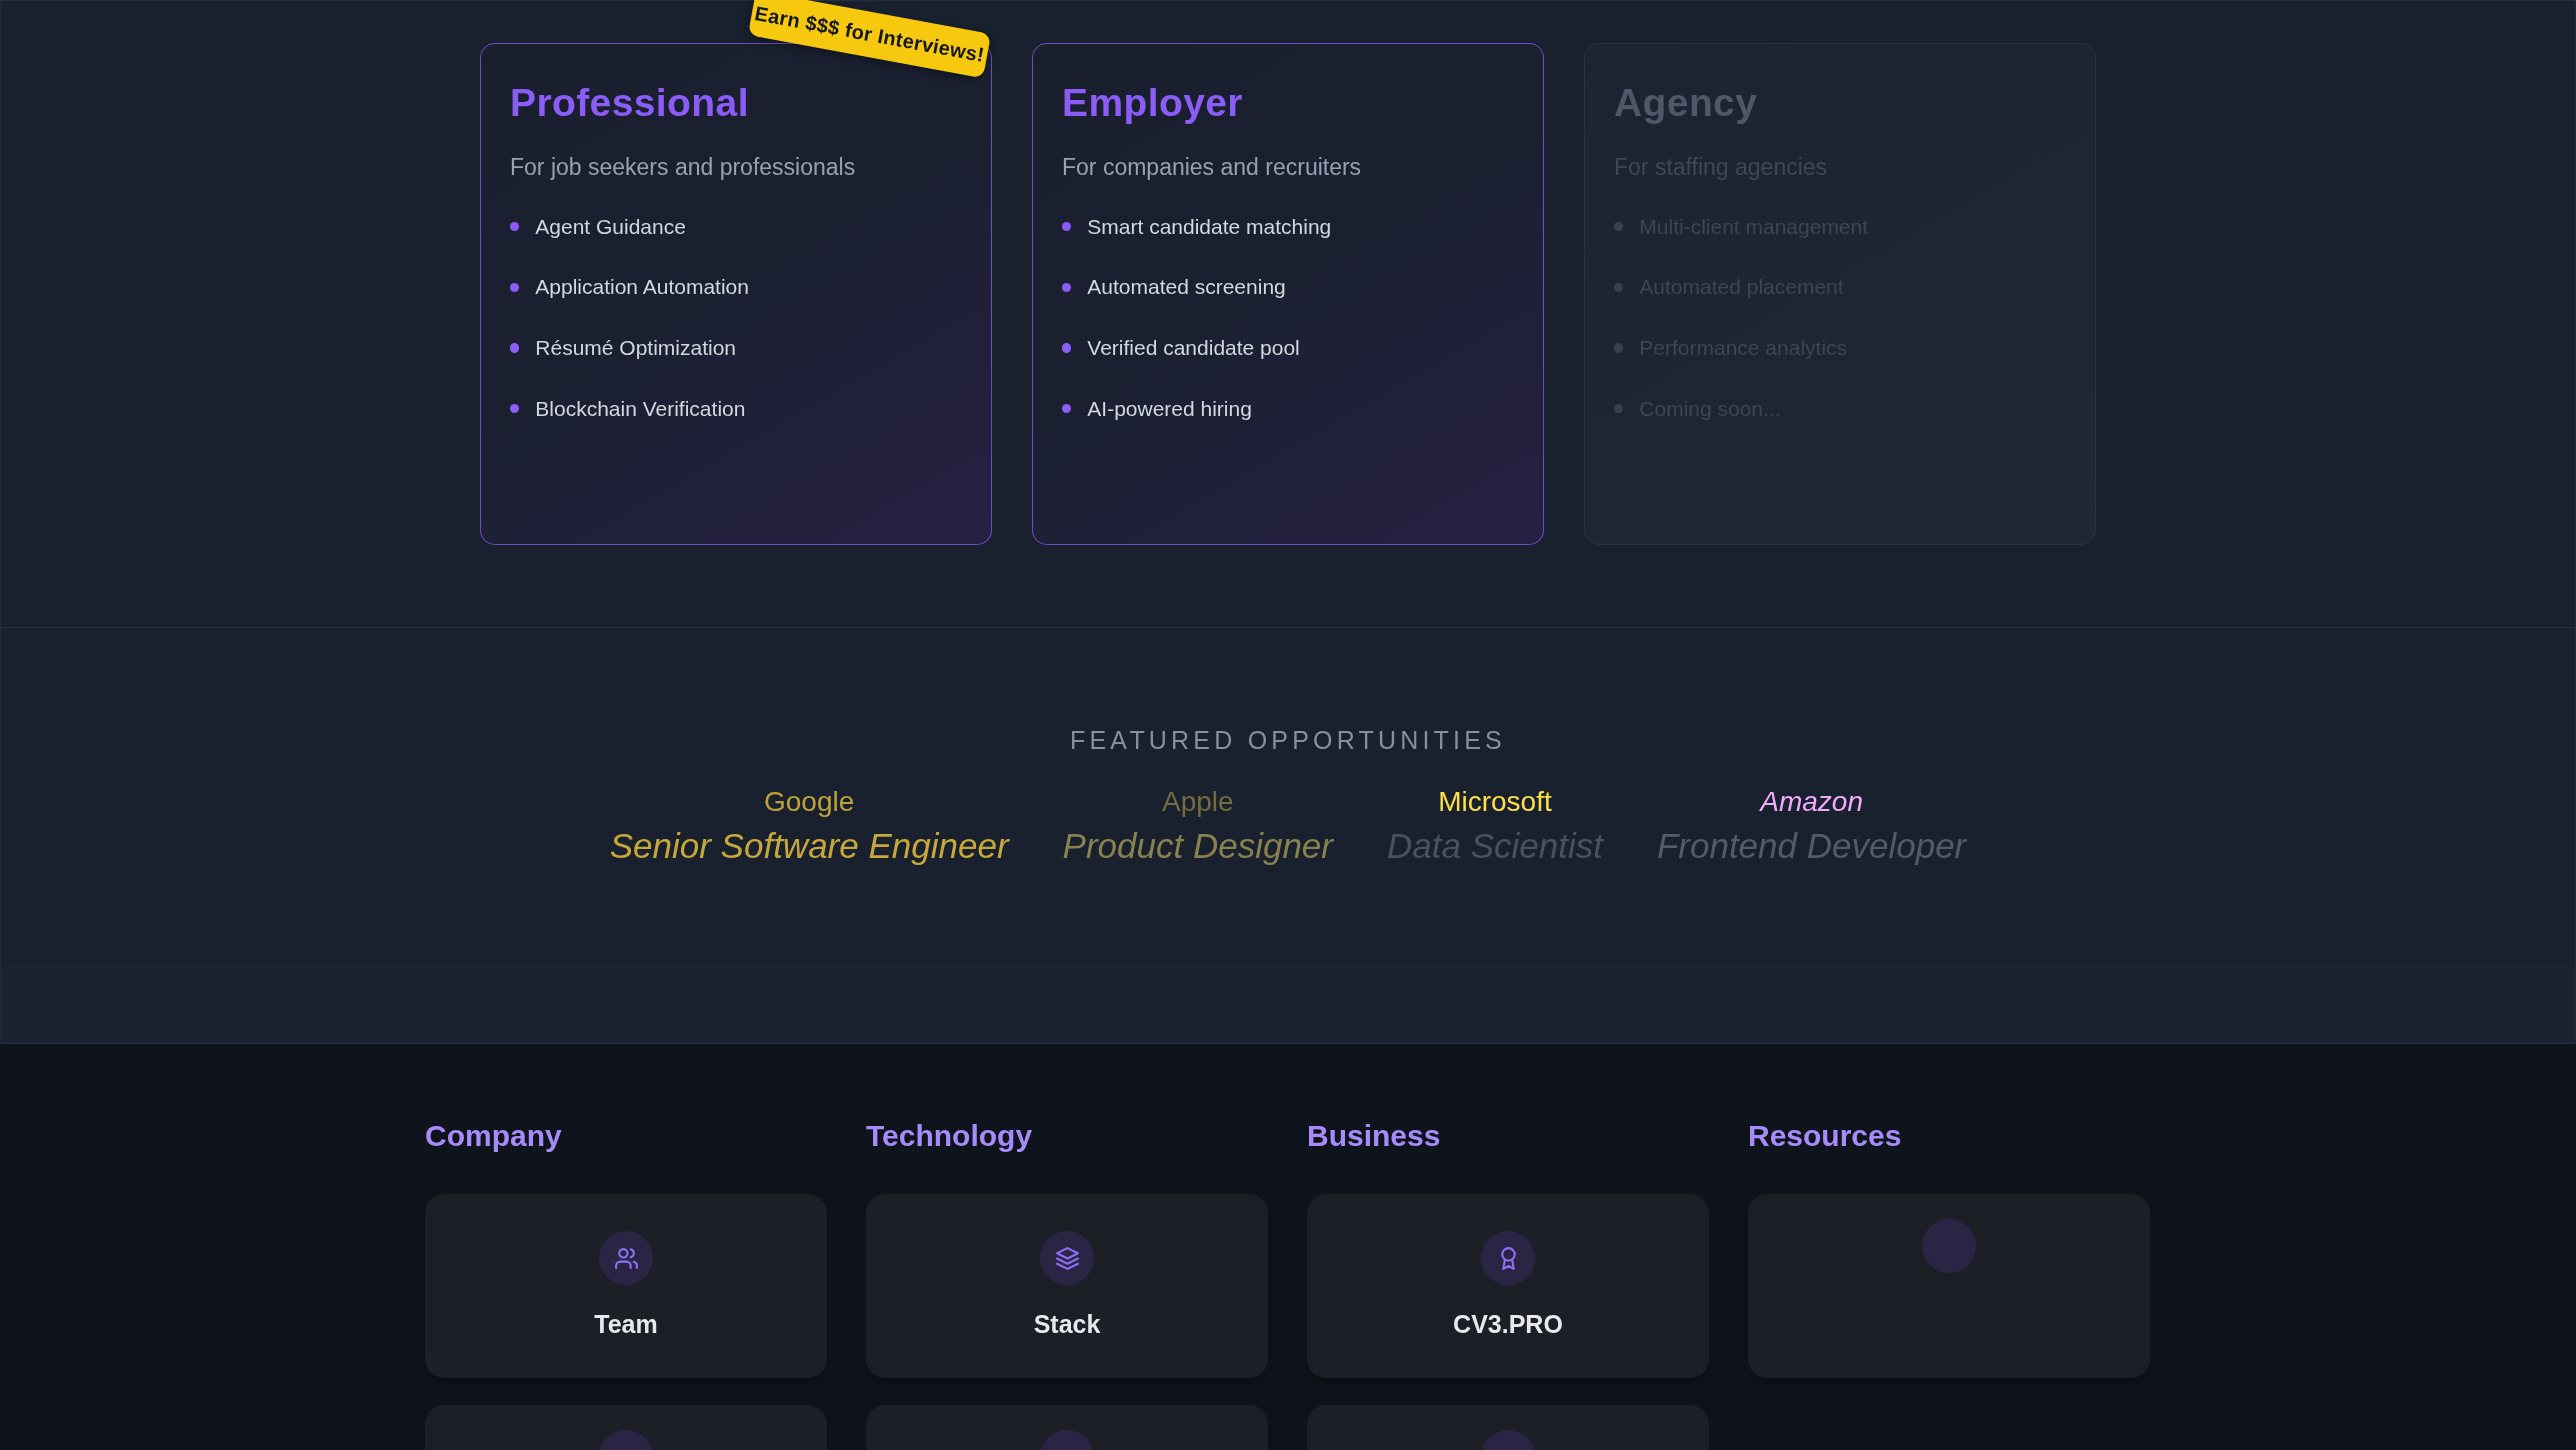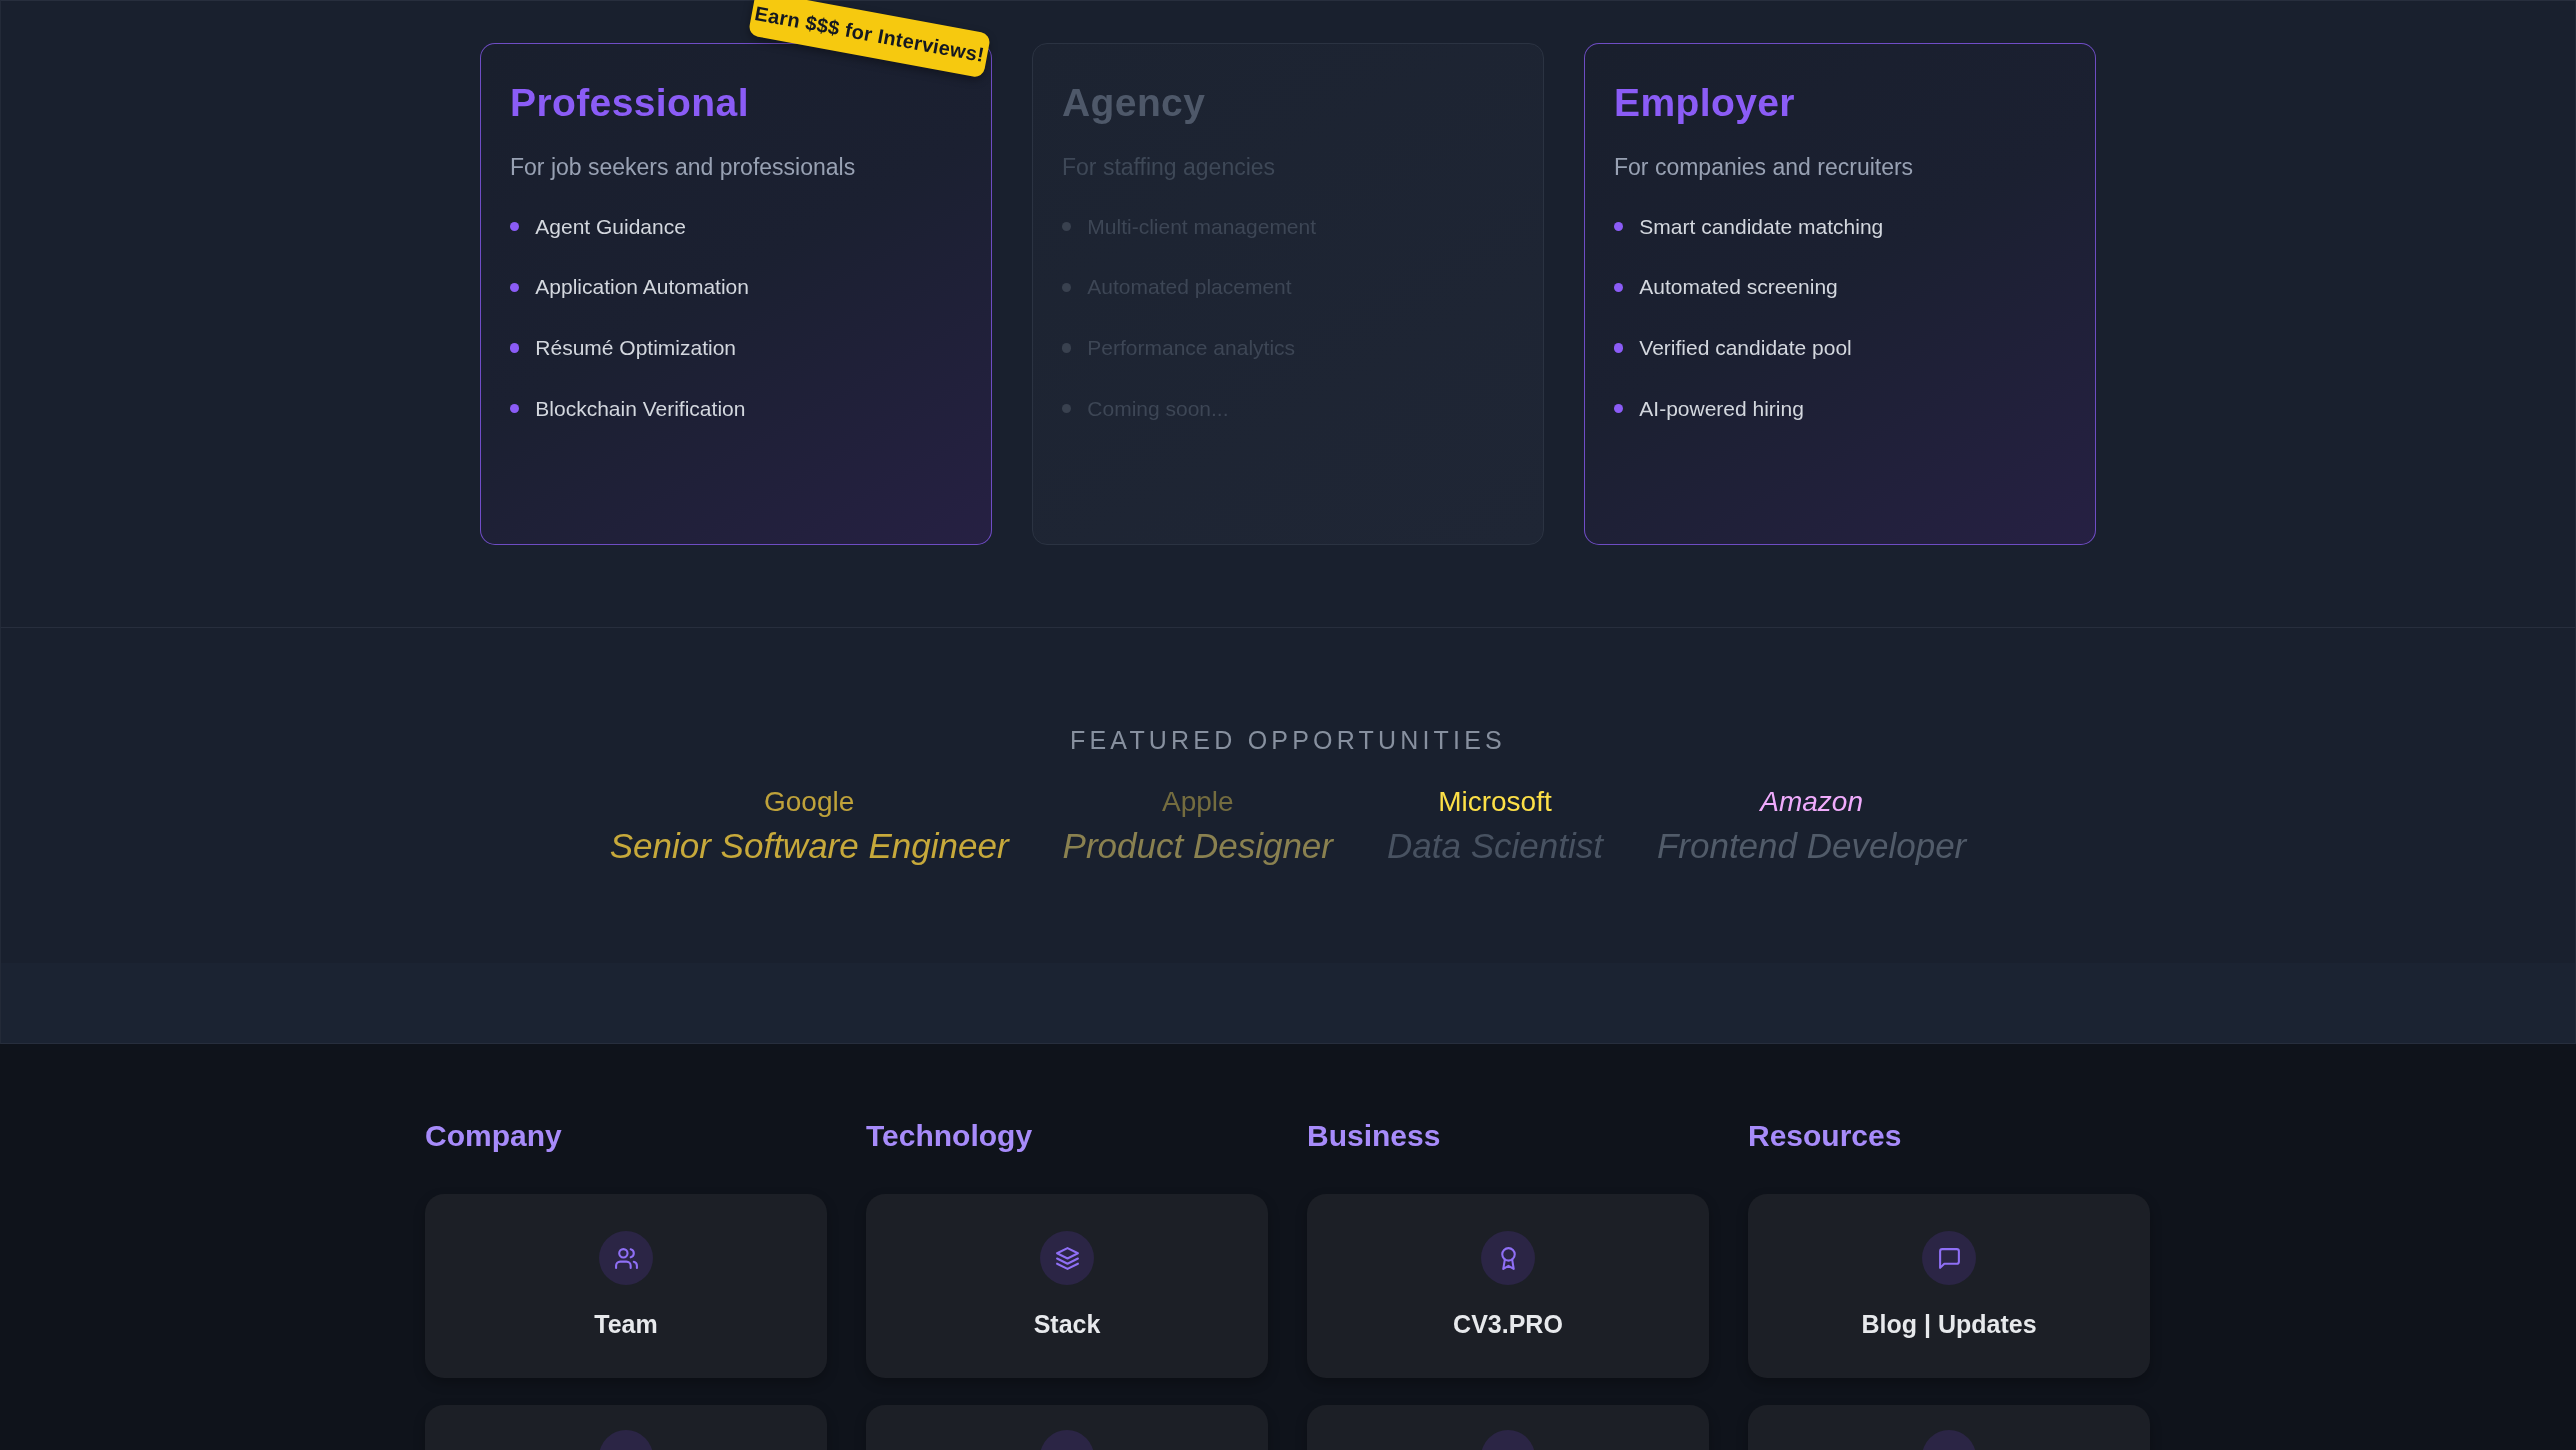--- a/index.html
+++ b/index.html
@@ -155,62 +155,62 @@
               <span class="dot"></span>
               <span>Résumé Optimization</span>
             </li>
           <li>
               <span class="dot"></span>
               <span>Blockchain Verification</span>
             </li>
         </ul>
       </div>
 
+      <div class="plan-card">
+        <div class="plan-title">Employer</div>
+        <div class="plan-subtitle">For companies and recruiters</div>
+        <ul class="plan-features">
+          <li>
+              <span class="dot"></span>
+              <span>Smart candidate matching</span>
+            </li>
+          <li>
+              <span class="dot"></span>
+              <span>Automated screening</span>
+            </li>
+          <li>
+              <span class="dot"></span>
+              <span>Verified candidate pool</span>
+            </li>
+          <li>
+              <span class="dot"></span>
+              <span>AI-powered hiring</span>
+            </li>
+        </ul>
+      </div>
+
       <div class="plan-card disabled">
         <div class="plan-title">Agency</div>
         <div class="plan-subtitle">For staffing agencies</div>
         <ul class="plan-features">
           <li>
               <span class="dot"></span>
               <span>Multi-client management</span>
             </li>
           <li>
               <span class="dot"></span>
               <span>Automated placement</span>
             </li>
           <li>
               <span class="dot"></span>
               <span>Performance analytics</span>
             </li>
           <li>
               <span class="dot"></span>
               <span>Coming soon...</span>
-            </li>
-        </ul>
-      </div>
-
-      <div class="plan-card">
-        <div class="plan-title">Employer</div>
-        <div class="plan-subtitle">For companies and recruiters</div>
-        <ul class="plan-features">
-          <li>
-              <span class="dot"></span>
-              <span>Smart candidate matching</span>
-            </li>
-          <li>
-              <span class="dot"></span>
-              <span>Automated screening</span>
-            </li>
-          <li>
-              <span class="dot"></span>
-              <span>Verified candidate pool</span>
-            </li>
-          <li>
-              <span class="dot"></span>
-              <span>AI-powered hiring</span>
             </li>
         </ul>
       </div>
 
     </div>
   </section>
 
   <section class="featured-section">
     <div class="featured-title">FEATURED OPPORTUNITIES</div>
     <div class="jobs-row">
@@ -284,28 +284,20 @@
           </span>
           <span class="card-label">CV3.PRO</span>
         </a>
         <a class="footer-card stub">
           <span class="icon-circle"></span>
         </a>
       </div>
 
       <div class="footer-col">
         <div class="footer-heading">Resources</div>
-        <a class="footer-card">
-          <span class="icon-circle">
-            <svg viewBox="0 0 24 24" fill="none" stroke="currentColor" stroke-width="2" stroke-linecap="round" stroke-linejoin="round">
-                <path d="M21 15a2 2 0 0 1-2 2H7l-4 4V5a2 2 0 0 1 2-2h14a2 2 0 0 1 2 2z"></path>
-              </svg>
-          </span>
-          <span class="card-label">Blog | Updates</span>
-        </a>
         <a class="footer-card stub">
           <span class="icon-circle"></span>
         </a>
       </div>
 
     </div>
   </footer>
 
 </div>
 

